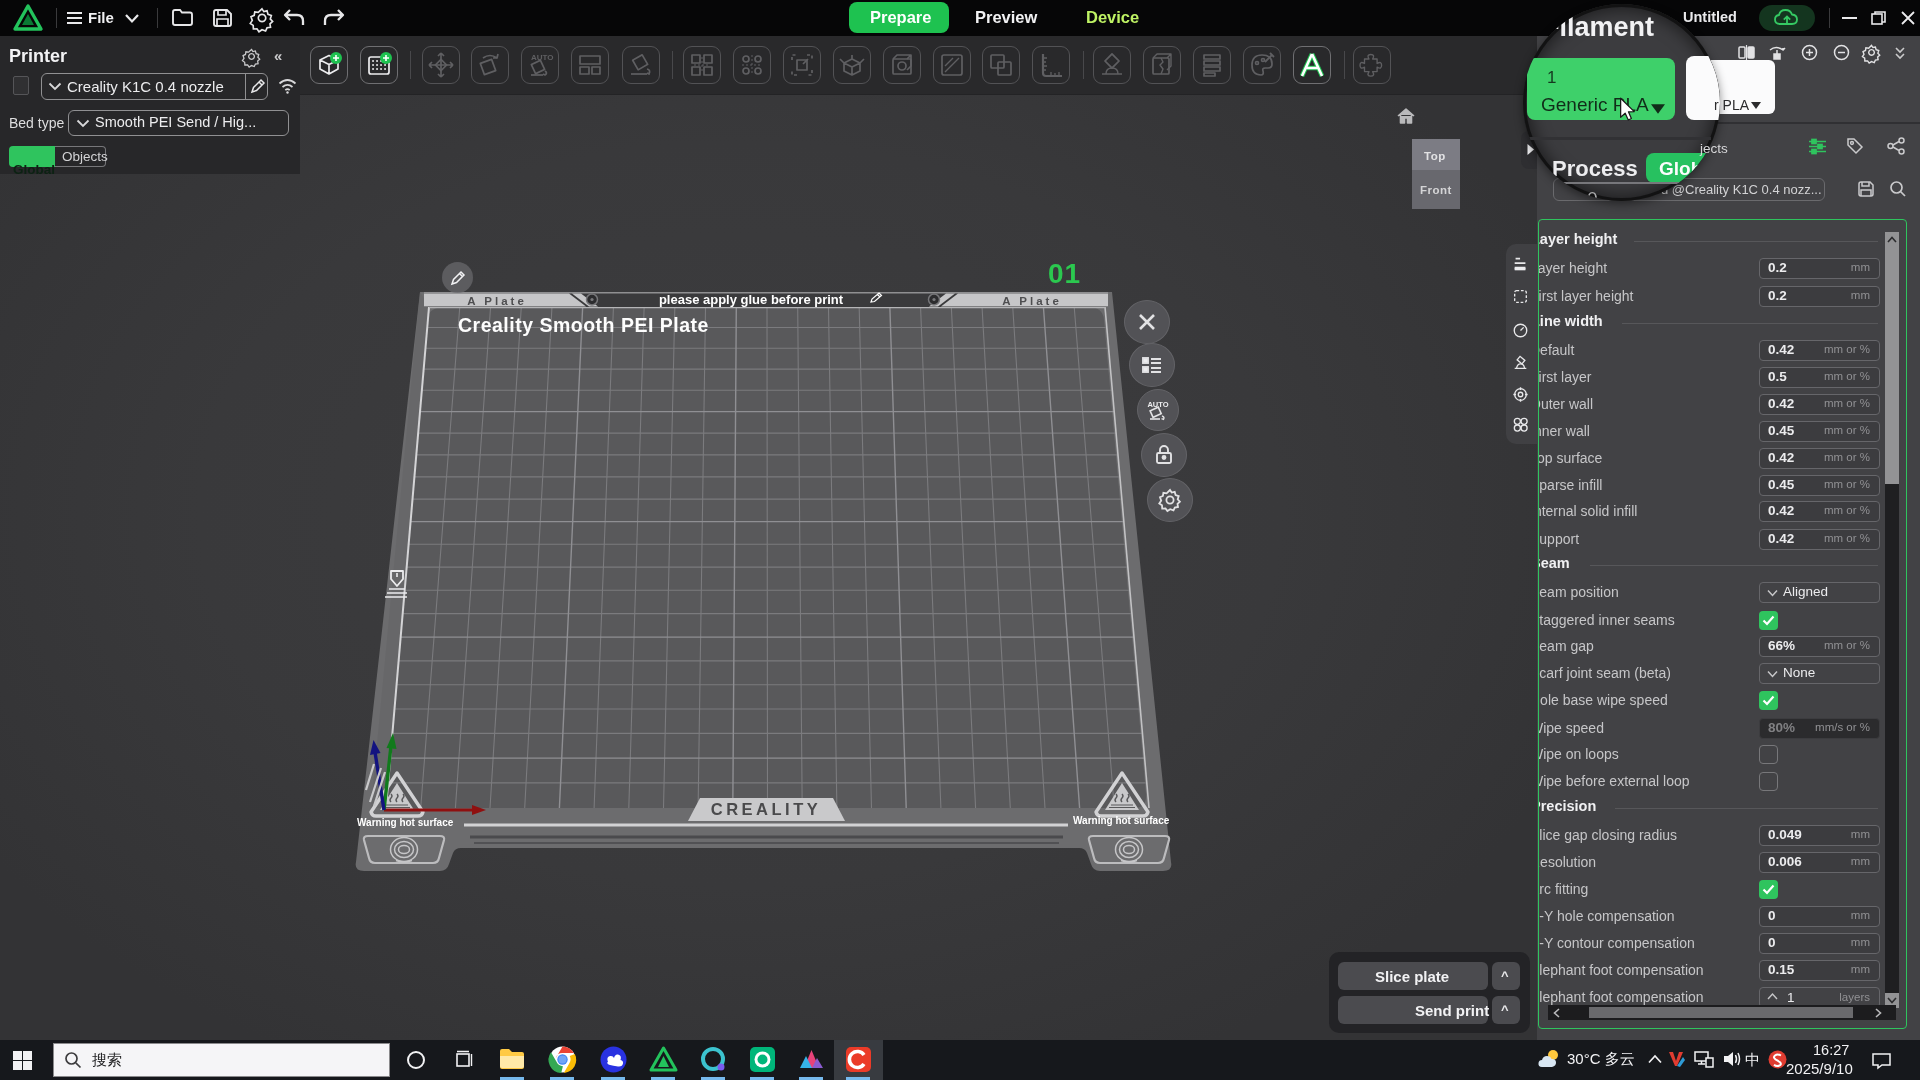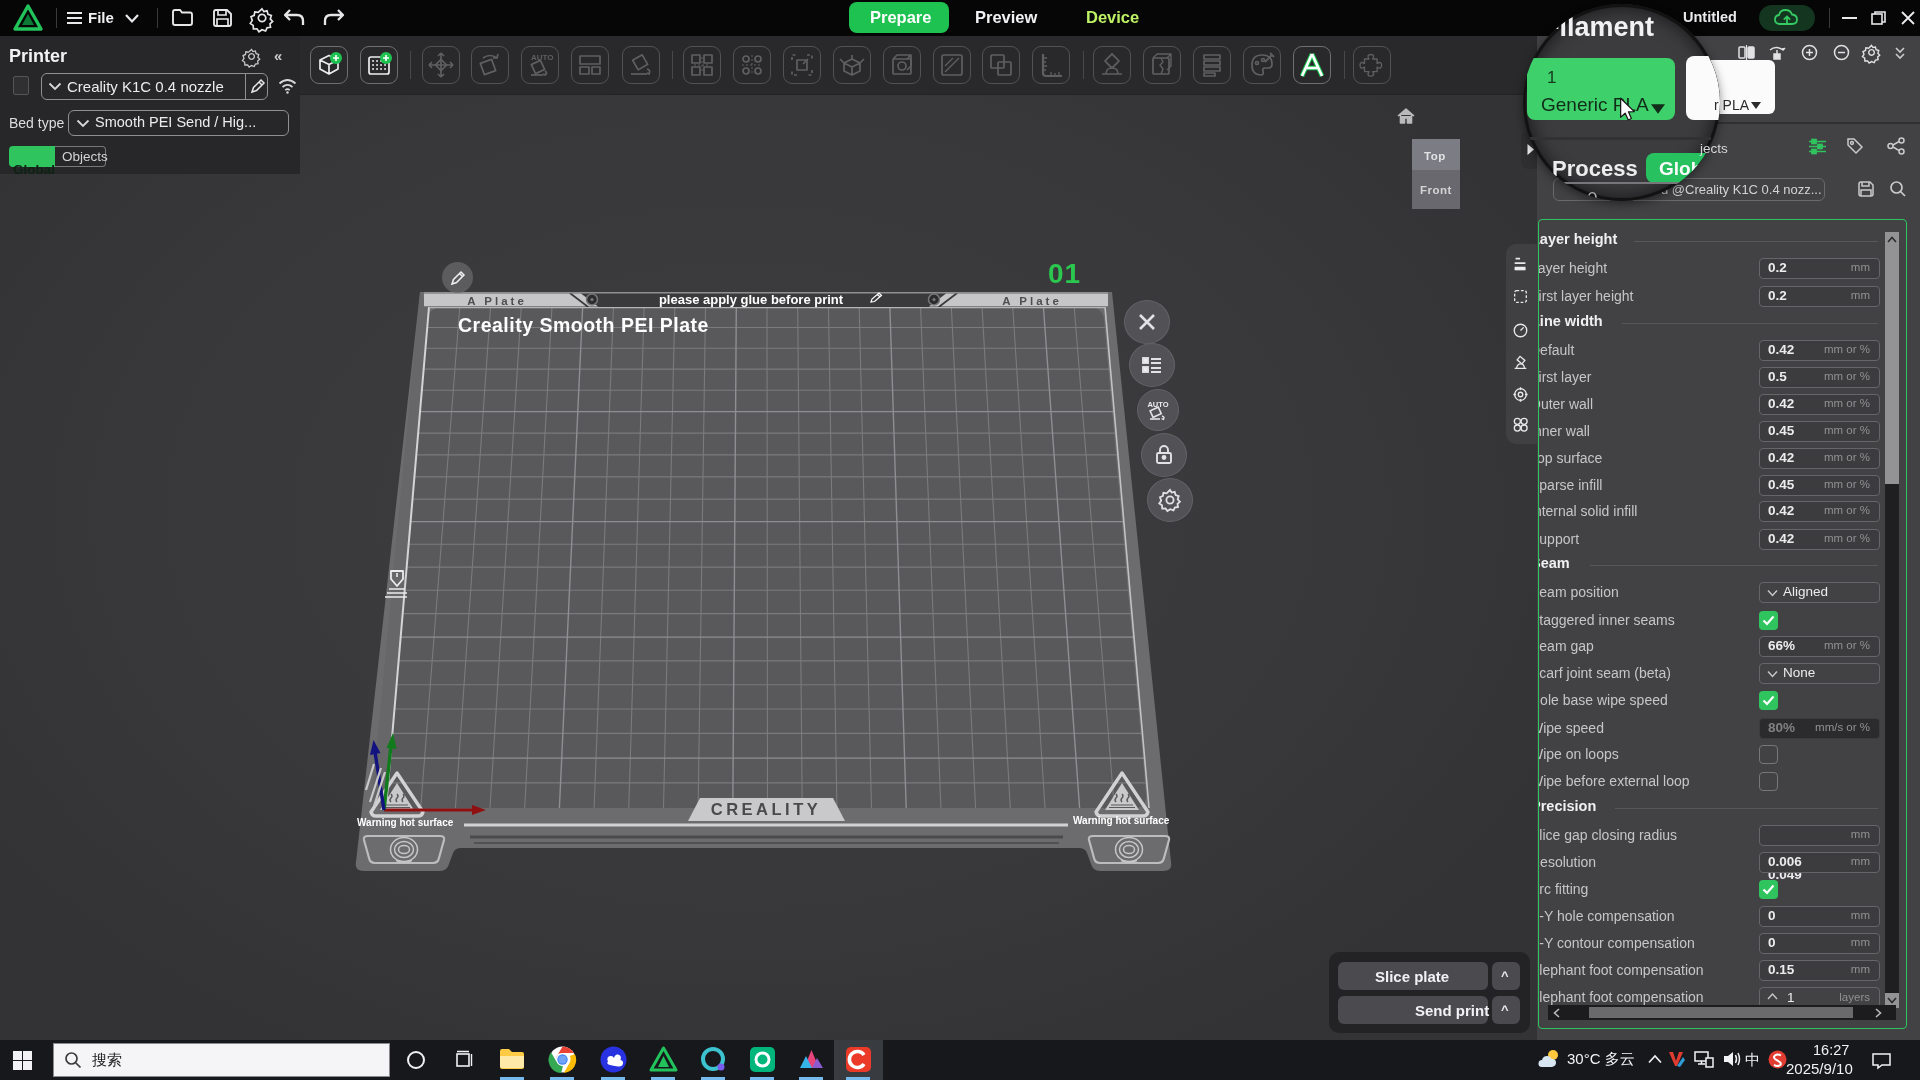--- a/index.html
+++ b/index.html
@@ -582,21 +582,21 @@
 <div class="tx" style="left:229px;top:500px;font-size:13.5px;font-weight:bold;color:#808083;">80%</div>
 <div class="tx" style="right:36px;top:501px;font-size:11.5px;color:#919194;">mm/s or %</div>
 <div class="tx" style="left:-9px;top:526px;font-size:14px;color:#c6c6c8;">Wipe on loops</div>
 <div class="ab" style="left:220px;top:525px;width:19px;height:19px;border:1.5px solid #77777a;border-radius:4px;box-sizing:border-box;"></div>
 <div class="tx" style="left:-9px;top:553px;font-size:14px;color:#c6c6c8;">Wipe before external loop</div>
 <div class="ab" style="left:220px;top:552px;width:19px;height:19px;border:1.5px solid #77777a;border-radius:4px;box-sizing:border-box;"></div>
 <div class="tx" style="left:-8px;top:578px;font-size:14.5px;font-weight:bold;color:#f0f0f2;">Precision</div>
 <div class="ab" style="left:76px;top:588px;width:263px;height:1px;background:#57575a;"></div>
 <div class="tx" style="left:-9px;top:607px;font-size:14px;color:#c6c6c8;">Slice gap closing radius</div>
 <div class="ab" style="left:220px;top:605px;width:121px;height:21px;background:#3c3c3f;border:1px solid #66666a;border-radius:4px;box-sizing:border-box;"></div>
-<div class="tx" style="left:229px;top:607px;font-size:13.5px;font-weight:bold;color:#ececee;margin-top:40px;">0.049</div>
+<div class="tx" style="left:229px;top:607px;font-size:13.5px;font-weight:bold;color:#ececee;">0.049</div>
 <div class="tx" style="right:36px;top:608px;font-size:11.5px;color:#919194;">mm</div>
 <div class="tx" style="left:-9px;top:634px;font-size:14px;color:#c6c6c8;">Resolution</div>
 <div class="ab" style="left:220px;top:632px;width:121px;height:21px;background:#3c3c3f;border:1px solid #66666a;border-radius:4px;box-sizing:border-box;"></div>
 <div class="tx" style="left:229px;top:634px;font-size:13.5px;font-weight:bold;color:#ececee;">0.006</div>
 <div class="tx" style="right:36px;top:635px;font-size:11.5px;color:#919194;">mm</div>
 <div class="tx" style="left:-9px;top:661px;font-size:14px;color:#c6c6c8;">Arc fitting</div>
 <div class="ab" style="left:220px;top:660px;width:19px;height:19px;background:#2fc45e;border-radius:4px;"></div>
 <svg class="ab" style="left:223px;top:664px;" width="13" height="11" viewBox="0 0 13 11">
         <path d="M1.5 5.5 L5 9 L11.5 1.5" fill="none" stroke="#ffffff" stroke-width="2.2"></path>
       </svg>

